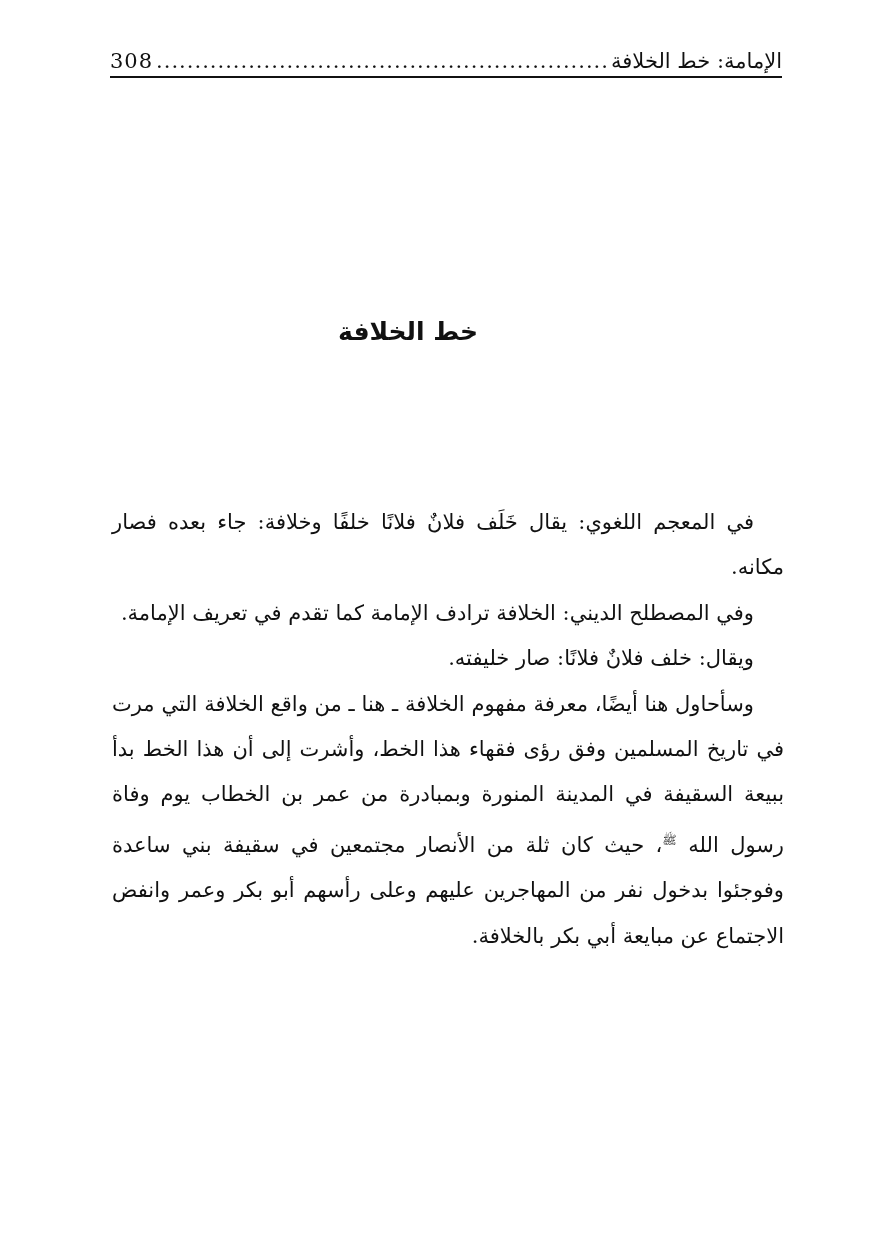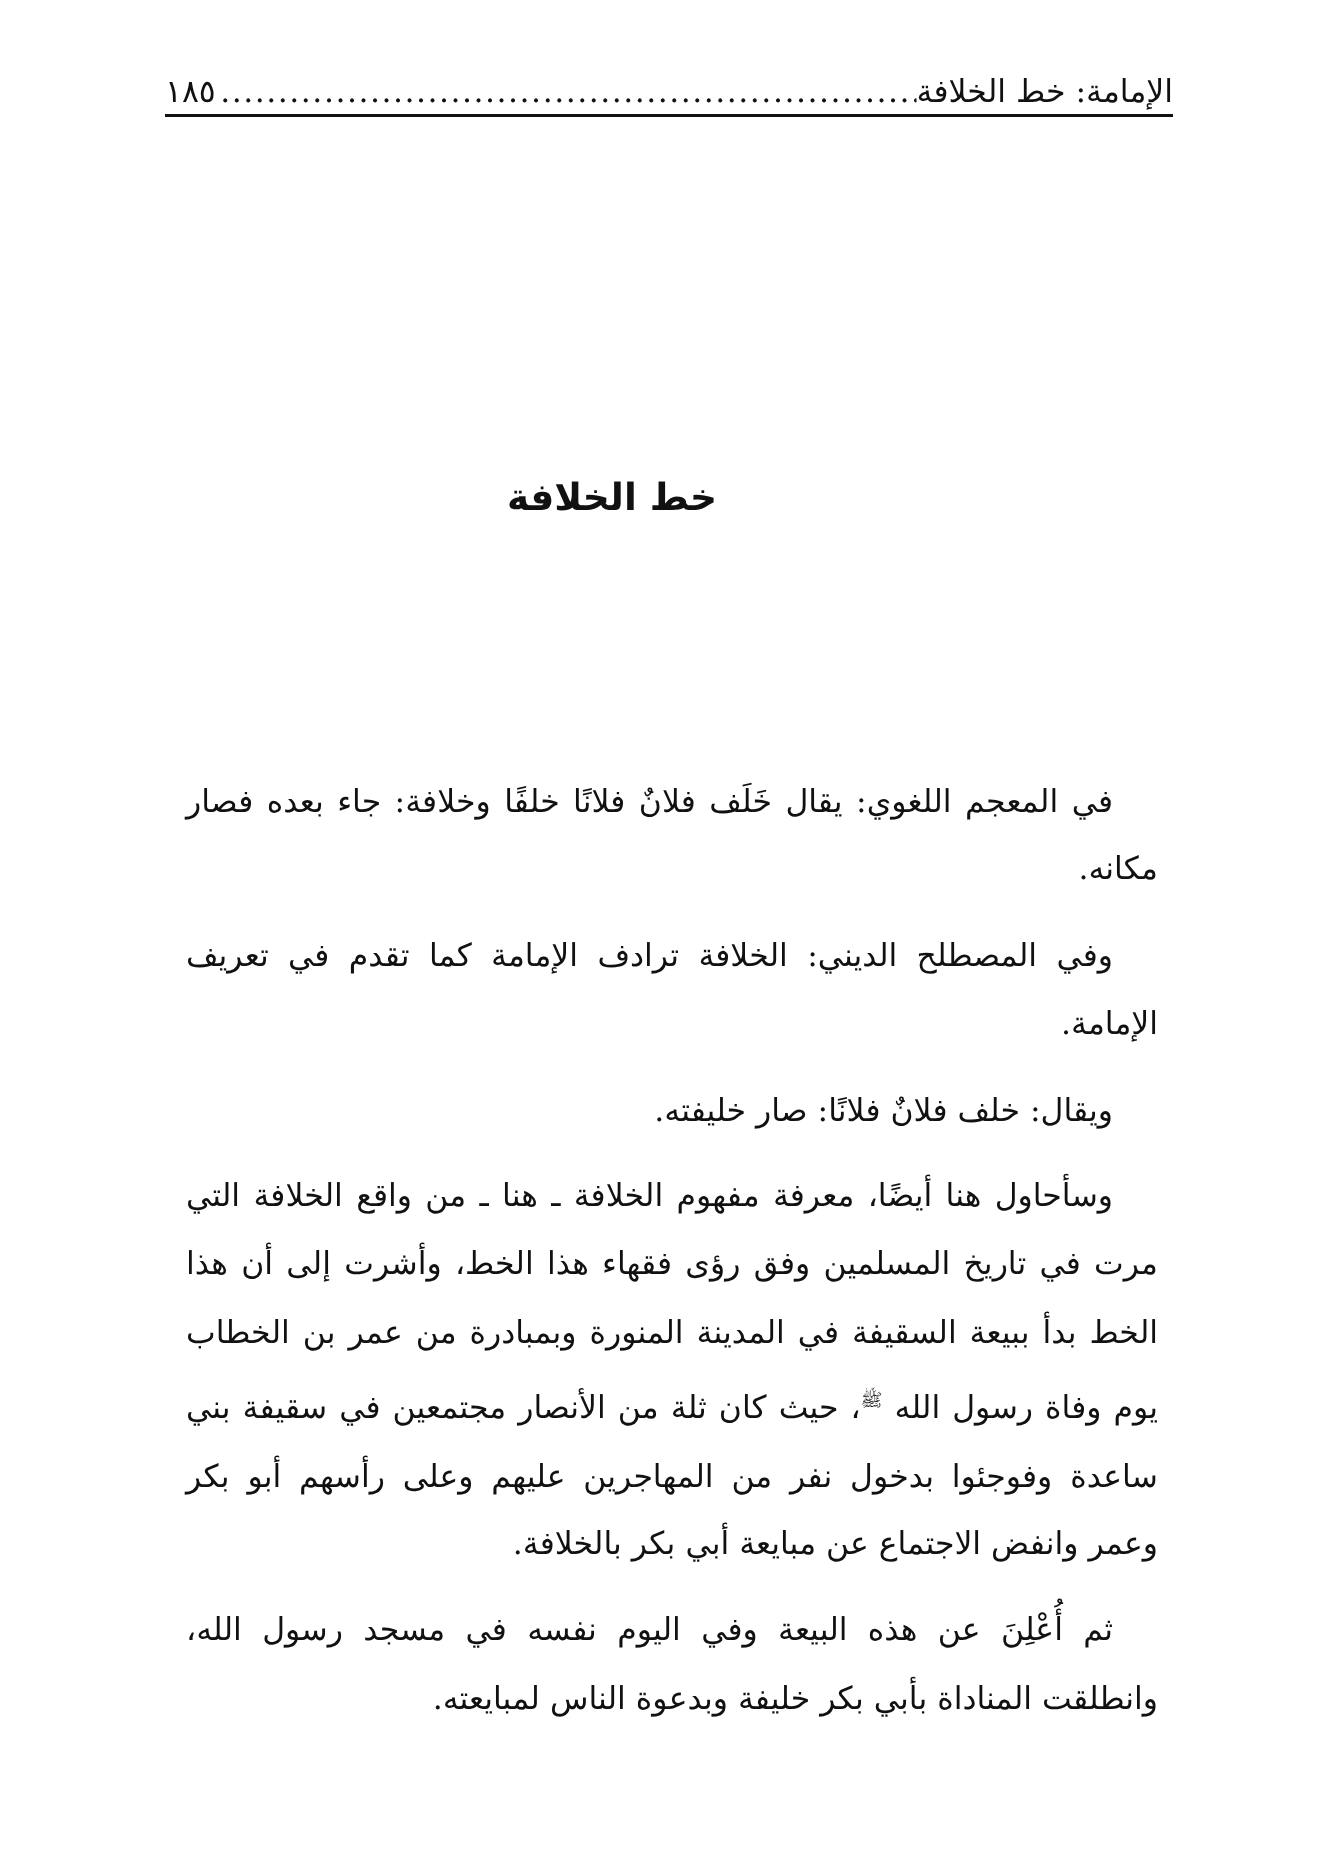--- a/index.html
+++ b/index.html
@@ -78,43 +78,42 @@
       left: 112px;
       width: 672px;
       top: 500px;
       direction: rtl;
       text-align: justify;
       text-align-last: right;
       font-size: 21px;
       line-height: 45.4px;
     }
     .body-text p {
-      margin: 12px;
+      margin: 0;
       text-indent: 30px;
     }
     .honorific {
       font-size: 12px;
       vertical-align: super;
     }
   </style>
 </head>
 <body>
 
 <div class="page">
 
   <div class="running-header">
     <span class="hdr-title">الإمامة: خط الخلافة</span>
     <span class="hdr-leader">..........................................................................................</span>
-    <span class="hdr-page">١٨٥</span>
+    <span class="hdr-page">308</span>
   </div>
   <div class="header-rule"></div>
 
   <h1 class="chapter-title" style="margin:0;">خط الخلافة</h1>
 
   <div class="body-text">
     <p>في المعجم اللغوي: يقال خَلَف فلانٌ فلانًا خلفًا وخلافة: جاء بعده فصار مكانه.</p>
     <p>وفي المصطلح الديني: الخلافة ترادف الإمامة كما تقدم في تعريف الإمامة.</p>
     <p>ويقال: خلف فلانٌ فلانًا: صار خليفته.</p>
     <p><span>وسأحاول هنا أيضًا، معرفة مفهوم الخلافة ـ هنا ـ من واقع الخلافة التي مرت في تاريخ المسلمين وفق رؤى فقهاء هذا الخط، وأشرت إلى أن هذا الخط بدأ ببيعة السقيفة في المدينة المنورة وبمبادرة من عمر بن الخطاب يوم وفاة رسول الله</span> <span class="honorific">ﷺ</span><span>، حيث كان ثلة من الأنصار مجتمعين في سقيفة بني ساعدة وفوجئوا بدخول نفر من المهاجرين عليهم وعلى رأسهم أبو بكر وعمر وانفض الاجتماع عن مبايعة أبي بكر بالخلافة.</span></p>
-    <p>ثم أُعْلِنَ عن هذه البيعة وفي اليوم نفسه في مسجد رسول الله، وانطلقت المناداة بأبي بكر خليفة وبدعوة الناس لمبايعته.</p>
   </div>
 
 </div>
 
 </body></html>

